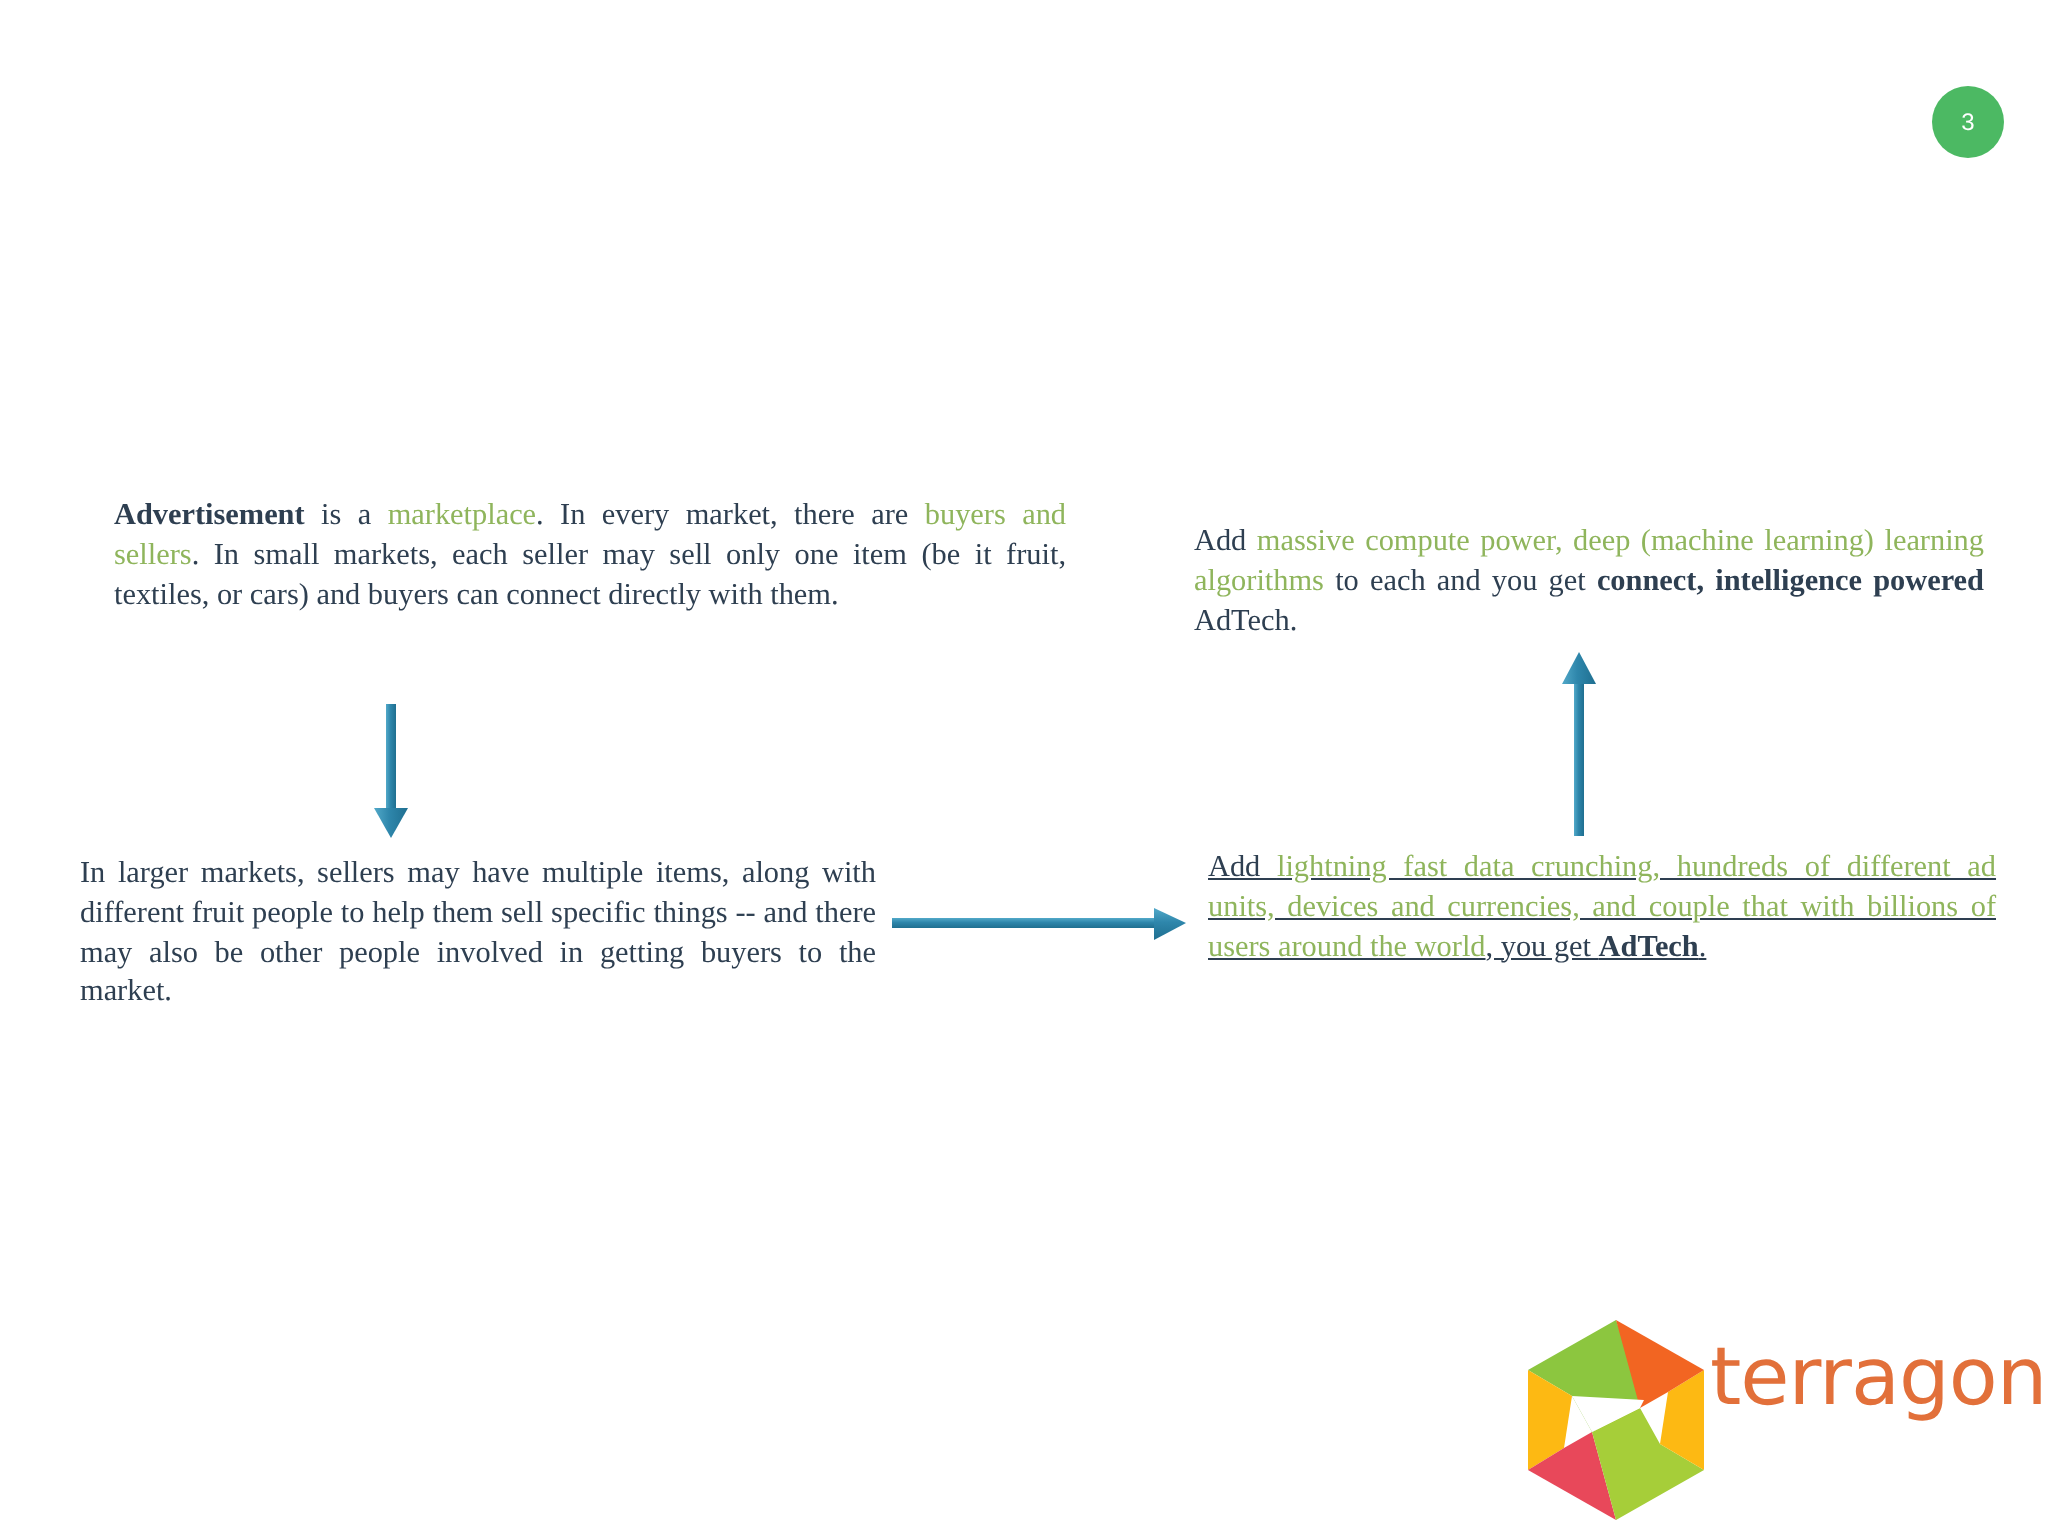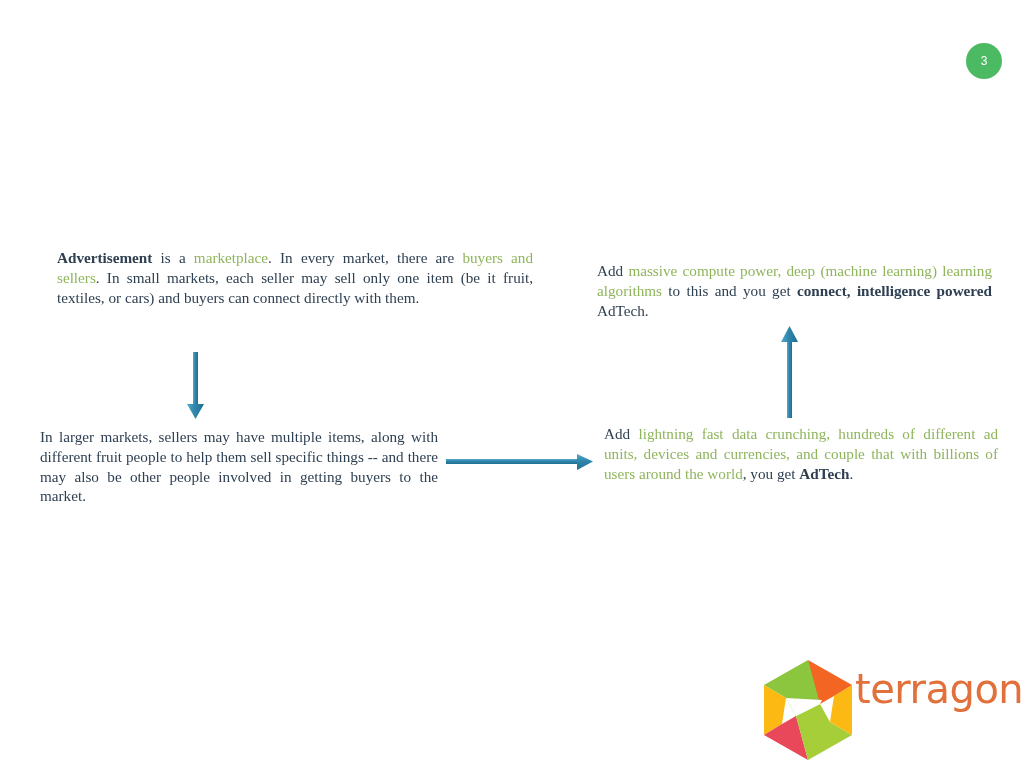--- a/index.html
+++ b/index.html
@@ -43,21 +43,21 @@
     text-align: justify;
     font-size: 15.2px;
     line-height: 1.30;
     color: #2e3f51;
   }
   .block p { margin: 0; }
 
   .b-tl { left: 33px;  top: 248px; width: 476px; margin-left: 24px; }
   .b-bl { left: 40px;  top: 427px; width: 398px; }
   .b-tr { left: 597px; top: 261px; width: 395px; }
-  .b-br { left: 604px; top: 424px; width: 394px; }
+  .b-br { left: 604px; top: 424px; width: 394px; text-decoration: underline; }
 
   .green  { color: #8fb55c; }
   .bold   { font-weight: bold; }
 
   
   .arrow { position: absolute; }
   .arrow svg { display: block; overflow: visible; }
 
   .arrow-down-left { left: 182px; top: 352px; }
   .arrow-right-mid { left: 446px; top: 450px; }
@@ -115,21 +115,21 @@
 </div>
 
 <div class="block b-bl">
   <p>
     <span>In larger markets, sellers may have multiple items, along with different fruit people to help them sell specific things -- and there may also be other people involved in getting buyers to the market.</span>
   </p>
 </div>
 
 <div class="block b-tr">
   <p>
-    <span>Add </span><span class="green">massive compute power, deep (machine learning) learning algorithms</span><span> to this and you get </span><span class="bold">connect, intelligence powered</span><span> AdTech.</span>
+    <span>Add </span><span class="green">massive compute power, deep (machine learning) learning algorithms</span><span> to each and you get </span><span class="bold">connect, intelligence powered</span><span> AdTech.</span>
   </p>
 </div>
 
 <div class="block b-br">
   <p>
     <span>Add </span><span class="green">lightning fast data crunching, hundreds of different ad units, devices and currencies, and couple that with billions of users around the world</span><span>, you get </span><span class="bold">AdTech</span><span>.</span>
   </p>
 </div>
 
 <div class="arrow arrow-down-left">

